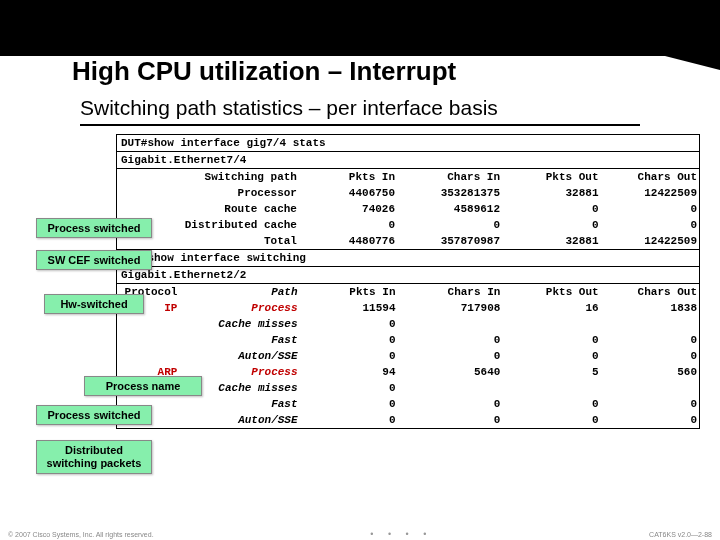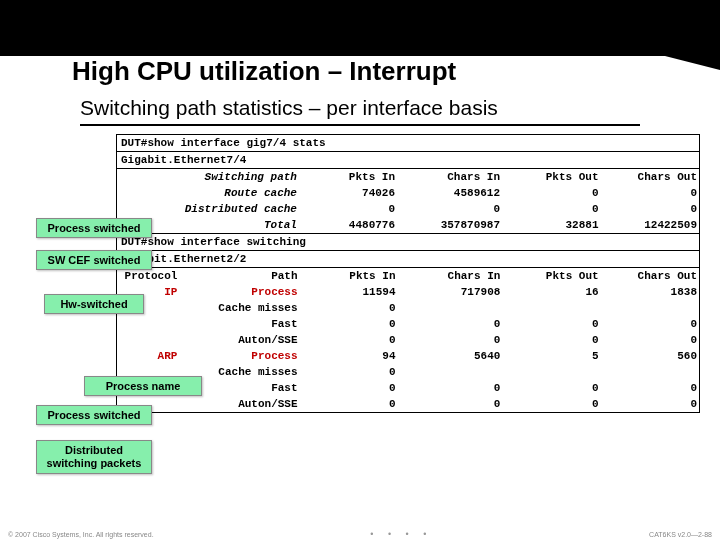--- a/index.html
+++ b/index.html
@@ -30,27 +30,27 @@
     position: absolute; top: 134px; left: 116px; width: 584px;
     font-family: "Courier New", monospace; font-size: 11px; font-weight: bold;
     border: 1px solid #000;
   }
   .cmd { padding: 2px 4px; border-bottom: 1px solid #000; }
   .iface { padding: 2px 4px; border-bottom: 1px solid #000; }
   .tbl { width: 100%; border-collapse: collapse; font-family: "Courier New", monospace; font-size: 11px; font-weight: bold; }
   .tbl td, .tbl th { padding: 2px 2px; text-align: right; }
   .tbl .lbl { text-align: right; padding-right: 6px; }
   .tbl .proto { text-align: right; padding-right: 6px; }
-  .sec1-cols td:nth-child(1) { width: 170px; font-style: italic; }
+  .sec1-cols td:nth-child(1) { width: 170px; }
   .sec1-cols td:nth-child(2) { width: 86px; }
   .sec1-cols td:nth-child(3) { width: 96px; }
   .sec1-cols td:nth-child(4) { width: 90px; }
   .sec1-cols td:nth-child(5) { width: 90px; }
   .sec2-cols td:nth-child(1) { width: 60px; }
-  .sec2-cols td:nth-child(2) { width: 110px; }
+  .sec2-cols td:nth-child(2) { width: 110px; font-style: italic; }
   .sec2-cols td:nth-child(3) { width: 86px; }
   .sec2-cols td:nth-child(4) { width: 96px; }
   .sec2-cols td:nth-child(5) { width: 90px; }
   .sec2-cols td:nth-child(6) { width: 90px; }
   .red { color: #c00000; }
   .hr { border-top: 1px solid #000; }
   .callout {
     position: absolute;
     background: #86efac;
     border: 1px solid #888;
@@ -93,20 +93,27 @@
   <table class="tbl sec1-cols">
     <tbody>
         <tr>
       <td class="lbl">Switching path</td>
       <td>Pkts In</td>
       <td>Chars In</td>
       <td>Pkts Out</td>
       <td>Chars Out</td>
     </tr>
     <tr>
+      <td class="lbl">Processor</td>
+      <td>4406750</td>
+      <td>353281375</td>
+      <td>32881</td>
+      <td>12422509</td>
+    </tr>
+    <tr>
       <td class="lbl">Route cache</td>
       <td>74026</td>
       <td>4589612</td>
       <td>0</td>
       <td>0</td>
     </tr>
     <tr>
       <td class="lbl">Distributed cache</td>
       <td>0</td>
       <td>0</td>

